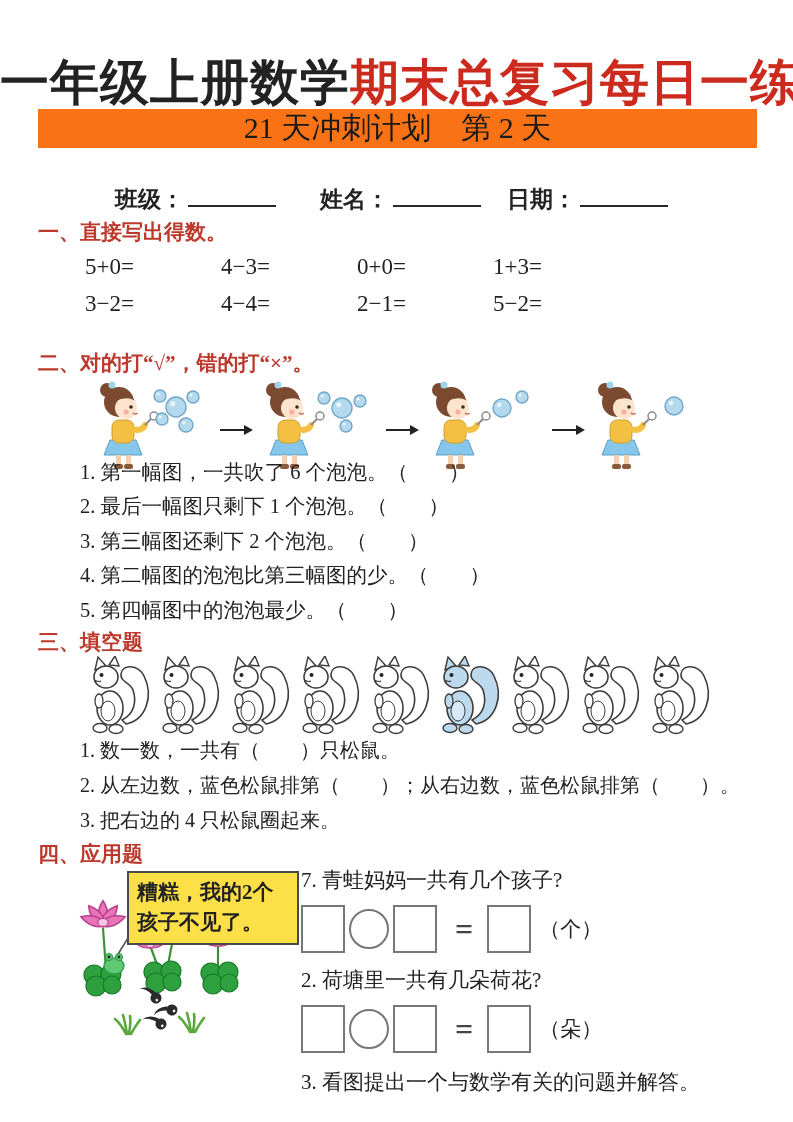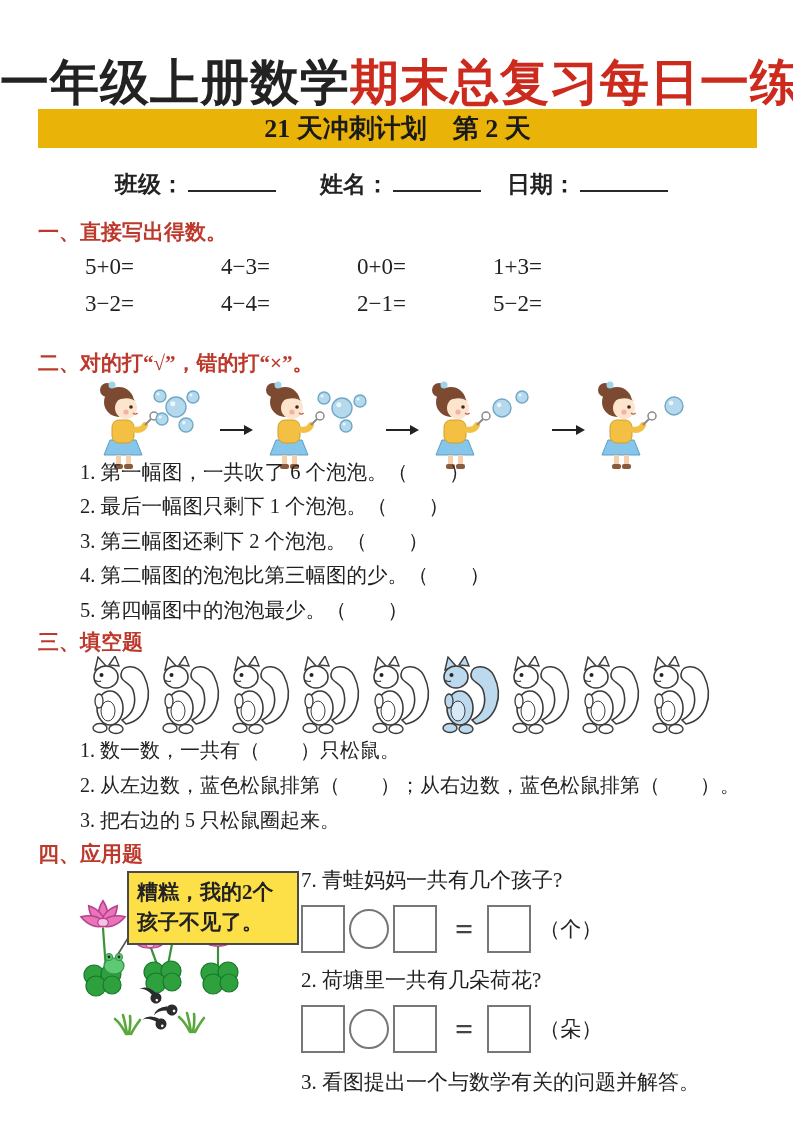--- a/index.html
+++ b/index.html
@@ -6,23 +6,23 @@
   html,body { background:#ffffff; }
   .page {
     position:relative; width:793px; height:1122px; margin:0 auto;
     background:#ffffff; overflow:hidden;
     font-family:"Liberation Serif","DejaVu Serif",serif; color:#222;
   }
   .title { position:absolute; top:50px; left:0; width:100%; text-align:center;
     font-size:49px; font-weight:bold; letter-spacing:1px; white-space:nowrap; }
   .title .t-red { color:#cd2a1e; }
   .banner { position:absolute; top:109px; left:38px; width:719px; height:39px;
-    background:#eab308; display:flex; align-items:center; justify-content:center;
-    font-size:26px; font-weight:bold; color:#1a1a1a; }
-  .fields { position:absolute; top:169px; left:0; width:100%; height:34px; font-size:23px; font-weight:bold; }
+    background:#f97316; display:flex; align-items:center; justify-content:center;
+    font-size:30px; font-weight:normal; color:#1a1a1a; }
+  .fields { position:absolute; top:184px; left:0; width:100%; height:34px; font-size:23px; font-weight:bold; }
   .field { position:absolute; top:0; white-space:nowrap; }
   .field-class { left:115px; } .field-name { left:320px; } .field-date { left:507px; }
   .blank { display:inline-block; width:88px; height:22px; border-bottom:2px solid #2a2a2a; margin-left:4px; vertical-align:baseline; }
   .sec-head { position:absolute; left:38px; color:#bc392c; font-size:21px; font-weight:bold; white-space:nowrap; }
   .sh1 { top:218px; } .sh2 { top:349px; } .sh3 { top:628px; } .sh4 { top:840px; }
   .arith { position:absolute; left:85px; top:248px; width:640px; font-size:23px; }
   .arith-row { display:flex; height:37px; align-items:center; }
   .arith-cell { width:136px; white-space:nowrap; }
   .bubble-row { position:absolute; left:88px; top:380px; display:flex; align-items:center; }
   .stmts { position:absolute; left:80px; top:455px; font-size:20.5px; line-height:34.4px; white-space:nowrap; }
@@ -314,21 +314,21 @@
     <circle cx="15.5" cy="19" r="2" fill="#222"></circle>
     <path d="M8.5 24 q3 2.2 6.5 1.2" stroke="#3c3c3c" stroke-width="1.2" fill="none"></path>
     <ellipse cx="13" cy="45" rx="4" ry="7" fill="#ffffff" stroke="#3c3c3c" stroke-width="1.3"></ellipse>
     <ellipse cx="14" cy="72" rx="7" ry="4.5" fill="#ffffff" stroke="#3c3c3c" stroke-width="1.4"></ellipse>
     <ellipse cx="30" cy="73" rx="7" ry="4.5" fill="#ffffff" stroke="#3c3c3c" stroke-width="1.4"></ellipse>
   </svg>
     </div>
   <div class="fill-qs">
     <div>1. 数一数，一共有（　　）只松鼠。</div>
     <div>2. 从左边数，蓝色松鼠排第（　　）；从右边数，蓝色松鼠排第（　　）。</div>
-    <div>3. 把右边的 5 只松鼠圈起来。</div>
+    <div>3. 把右边的 4 只松鼠圈起来。</div>
   </div>
 
   <div class="sec-head sh4">四、应用题</div>
 
   <div class="speech-box">
     <span>糟糕，我的2个孩子不见了。</span>
   </div>
 
   <svg class="pond" width="192" height="148" viewBox="0 0 192 148">
     <defs>

